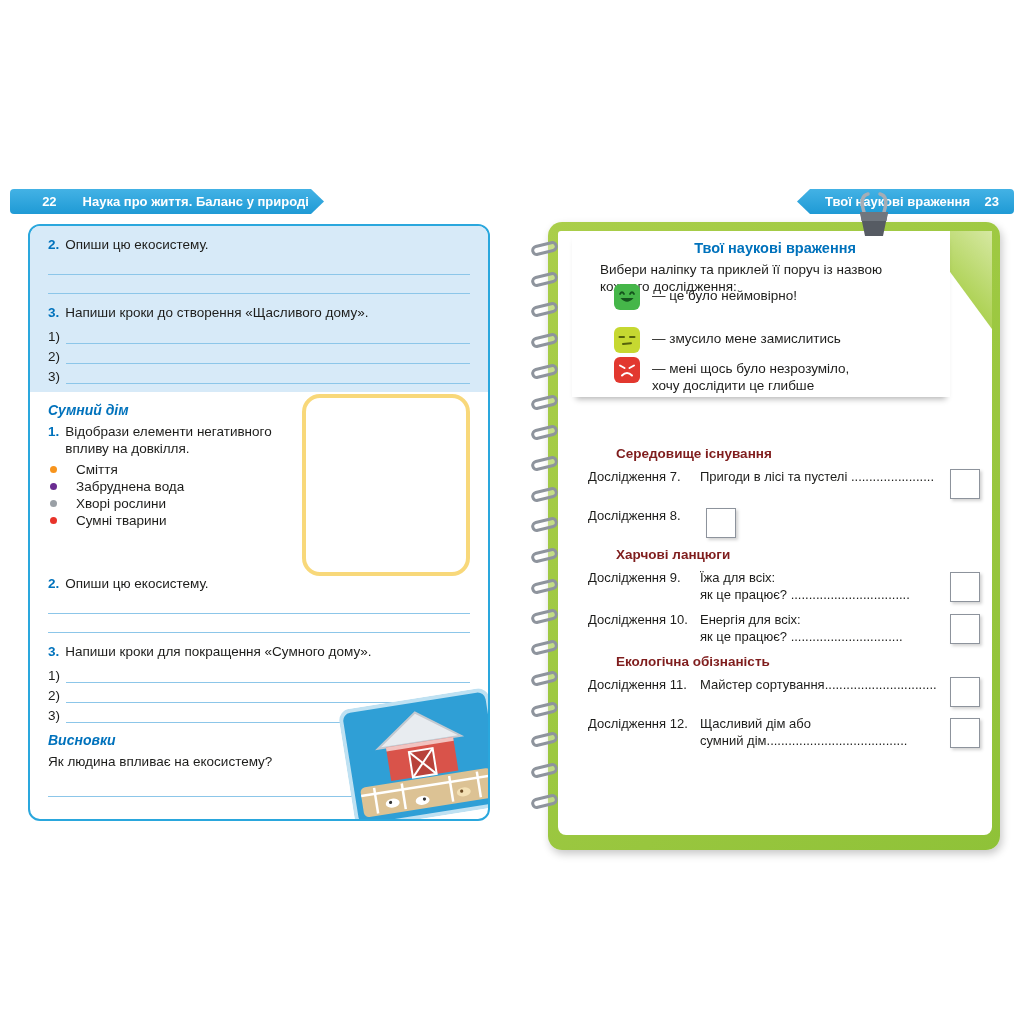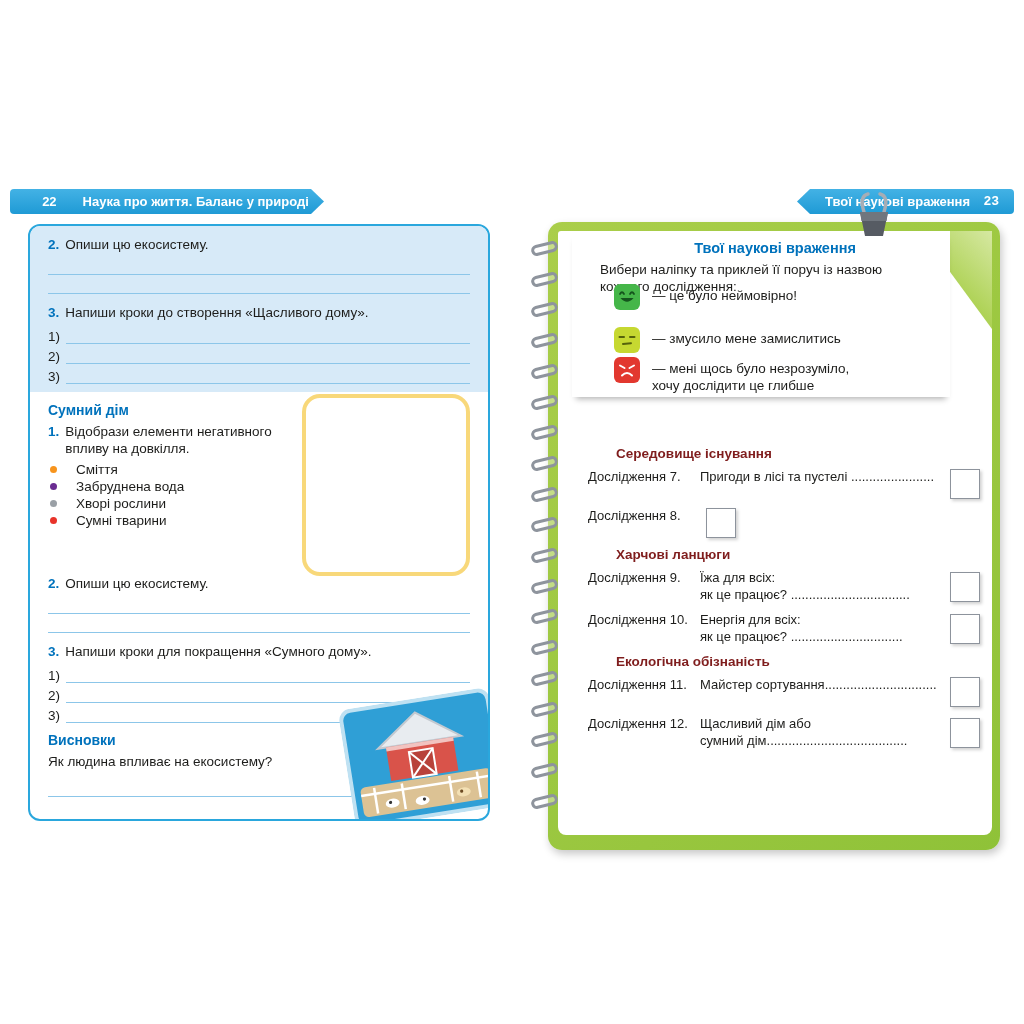--- a/index.html
+++ b/index.html
@@ -9,34 +9,34 @@
   
   .hdr{position:absolute;top:189px;height:25px;display:flex;align-items:center;color:#fff;
        font-weight:700;font-size:13px;background:linear-gradient(180deg,#43b2e5,#1f9ad5);}
   .hdr-left{left:10px;width:314px;border-radius:4px 0 0 4px;
        clip-path:polygon(0 0,calc(100% - 13px) 0,100% 50%,calc(100% - 13px) 100%,0 100%);justify-content:center;}
   .hdr-left .hdr-num{margin-left:17px;}
   .hdr-left .hdr-title{margin-left:26px;}
   .hdr-right{left:797px;width:217px;border-radius:0 4px 4px 0;
        clip-path:polygon(0 50%,13px 0,100% 0,100% 100%,13px 100%);}
   .hdr-right .hdr-title{margin-left:28px;}
-  .hdr-right .hdr-num{margin-left:auto;margin-right:15px;font-family:Liberation Mono, monospace;}
+  .hdr-right .hdr-num{margin-left:auto;margin-right:15px;}
 
   
   .page-left{position:absolute;left:28px;top:224px;width:462px;height:597px;background:#fff;
        border:2.5px solid #2aa7dd;border-radius:12px;box-sizing:border-box;overflow:hidden;}
   .top-blue{background:#d7eaf8;padding:10px 18px 8px 18px;}
   .body-white{position:relative;padding:8px 18px 0 18px;}
   .q{display:flex;gap:6px;font-size:13.5px;line-height:17px;margin:0 0 3px 0;}
   .qnum{color:#0072bc;font-weight:700;flex:0 0 auto;}
   .wline{height:18px;border-bottom:1.6px solid #8cc6e9;}
   .wline.sp{height:23px;}
   .numline{display:flex;align-items:flex-end;gap:6px;height:20px;font-size:13.5px;}
   .numline .fill{flex:1;border-bottom:1.6px solid #8cc6e9;height:100%;}
-  .sec-title{color:#0072bc;font-weight:700;font-size:14px;margin:2px 0 5px 0;}
+  .sec-title{color:#0072bc;font-weight:700;font-size:14px;margin:2px 0 5px 0;font-style:italic;}
   .narrow{width:245px;}
   .bullets{list-style:none;margin:4px 0 0 2px;padding:0;font-size:13.5px;}
   .bullets li{display:flex;align-items:center;gap:19px;height:17px;}
   .dot{width:7px;height:7px;border-radius:50%;flex:0 0 auto;}
   .dot0{background:#f7941d;} .dot1{background:#6a2c91;} .dot2{background:#9aa0a6;} .dot3{background:#e8332a;}
   .mt-q2{margin-top:46px;}
   .mt-q3{margin-top:10px;}
   .mt-h3{margin-top:9px;}
   .draw-box{position:absolute;top:168px;left:272px;width:160px;height:174px;background:#fff;
        border:4px solid #f8d87a;border-radius:18px;}

